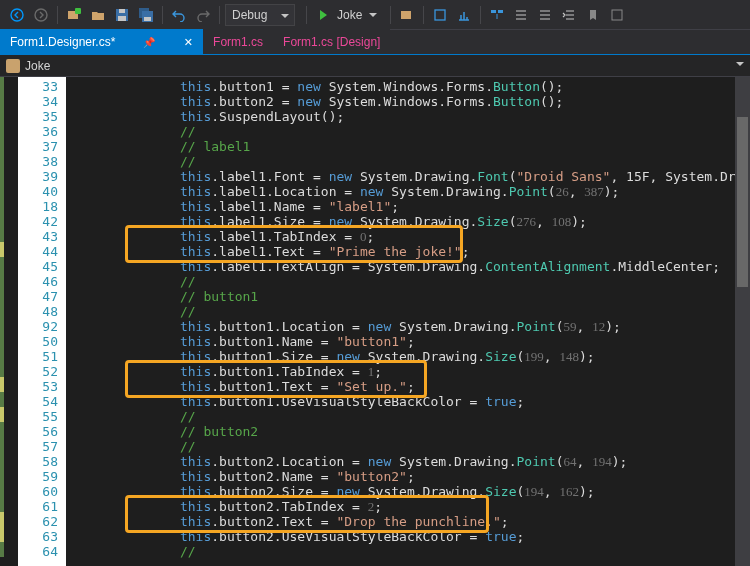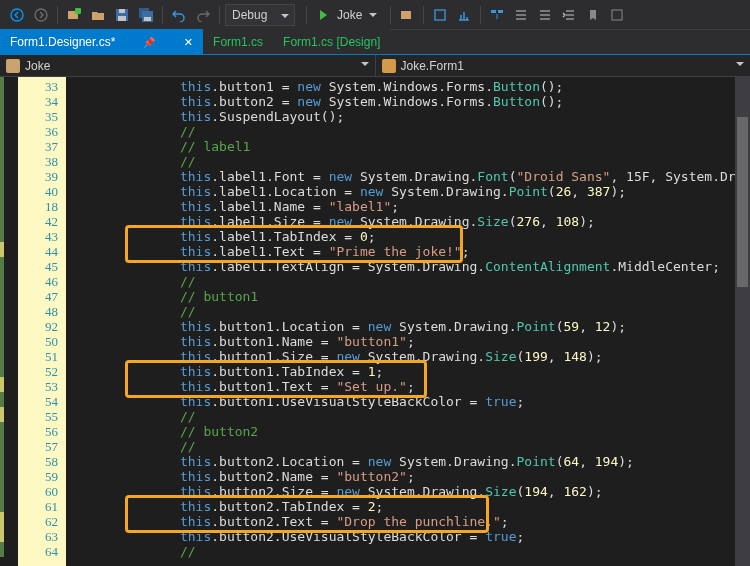--- a/index.html
+++ b/index.html
@@ -47,21 +47,21 @@
   .start-btn .tri {
     width:0;height:0;border:5px solid transparent;border-left:7px solid #3fbf3f;
   }
   
   .tabstrip {
     height: 25px; background: #2d2d30; display:flex; align-items:flex-end;
     border-bottom:1px solid #007acc;
   }
   .tab {
     height:25px; padding:0 10px; display:flex; align-items:center; gap:6px;
-    background:#2d2d30; color:#22c55e; font-size:12px; cursor:pointer;
+    background:#2d2d30; color:#ec4899; font-size:12px; cursor:pointer;
     border-top:1px solid transparent;
   }
   .tab.active {
     background:#007acc; color:#fff;gap:28px;
   }
   .tab.active .close { color:#fff; }
   .tab .close { font-size:11px; color:#9a9a9a; }
   .tab .pin { font-size:10px; }
   
   .navbar {
@@ -84,40 +84,40 @@
   .editor {
     display:flex; height: calc(566px - 30px - 25px - 22px);
     font-family: Consolas, monospace; font-size:13px;
     background:#1e1e1e;
   }
   .fold-col {
     width:14px; background:#1e1e1e; border-right:0;
   }
   .gutter {
     width:48px; text-align:right; color:#2b91af; padding:2px 8px 0 0;
-    user-select:none; background:#fef9c3;font-family:Liberation Serif, serif;
+    user-select:none; background:#ffffff;
   }
   .glyph-col { width:18px; background:#1e1e1e; position:relative; }
   .code {
     flex:1; padding:2px 0 0 6px; white-space:pre; position:relative;
     line-height:15px; overflow:hidden;
   }
   .gutter div, .code > div.row { height:15px; line-height:15px; }
   .glyph-col div { height:15px; }
   .fold-col div { height:15px; }
   .change-bar {
     display:inline-block; width:4px; height:15px; vertical-align:top;
   }
   .cb-saved { background:#577b45; }
   .cb-unsaved { background:#c9c96b; }
   
   .kw { color:#569cd6; }
   .typ { color:#4ec9b0; }
   .str { color:#d69d85; }
-  .num { color:#fef9c3; }
+  .num { color:#737373;font-family:Liberation Serif, serif; }
   .cmt { color:#57a64a; }
   .pln { color:#dcdcdc; }
   .box {
     position:absolute; border:3px solid #f5a623; border-radius:4px;
     pointer-events:none;
   }
   
   .vscroll {
     position:absolute; right:0; top:77px; bottom:0; width:15px;
     background:#3e3e42;
@@ -254,25 +254,20 @@
   </div>
   <div class="tab">
     <span>Form1.cs [Design]</span>
   </div>
 </div>
 
 <div class="navbar">
   <div class="nav-half">
     <span class="nav-icon class"></span>
     <span>Joke</span>
-    <span class="nav-arrow"></span>
-  </div>
-  <div class="nav-half">
-    <span class="nav-icon form"></span>
-    <span>Joke.Form1</span>
     <span class="nav-arrow"></span>
   </div>
 </div>
 
 <div class="editor">
   <div class="glyph-col" id="glyphs">
       <div><span class="change-bar cb-saved"></span></div>
       <div><span class="change-bar cb-saved"></span></div>
       <div><span class="change-bar cb-saved"></span></div>
       <div><span class="change-bar cb-saved"></span></div>

